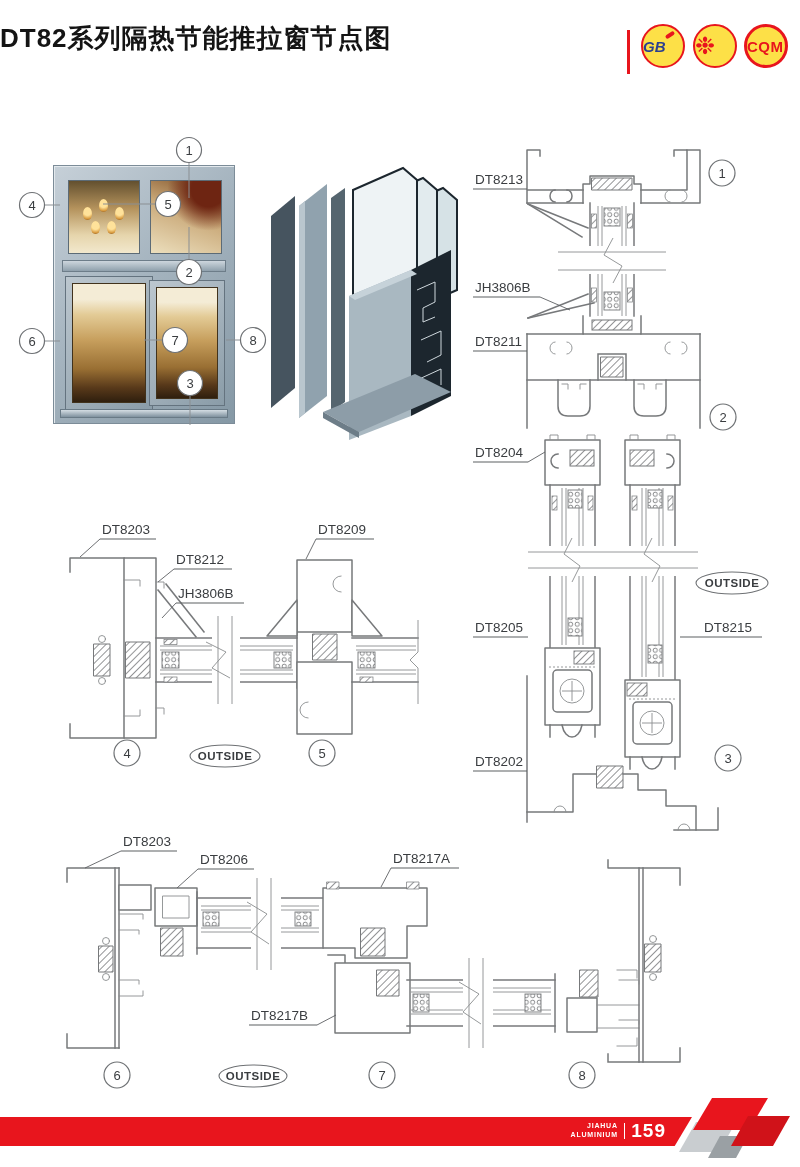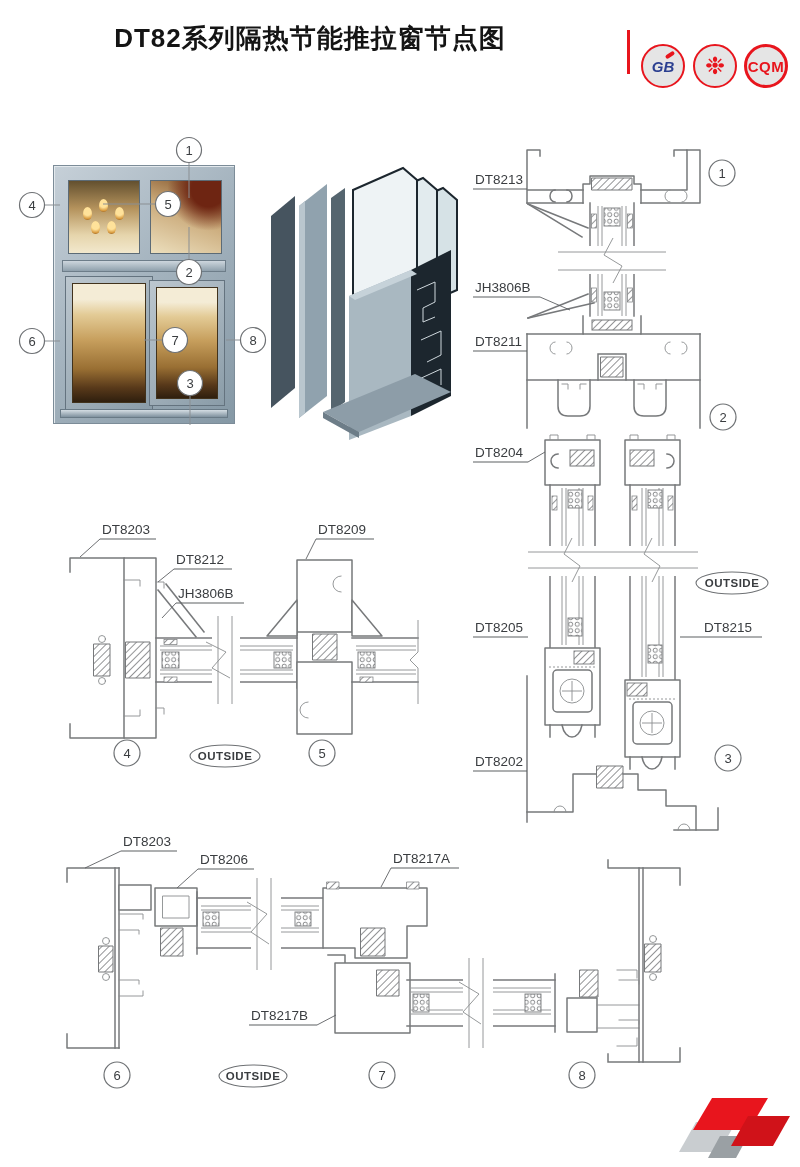--- a/index.html
+++ b/index.html
@@ -1,24 +1,24 @@
 <!DOCTYPE html>
 <html><head>
 <meta charset="utf-8">
 <style>
   html,body{margin:0;padding:0;background:#d8d8d8;}
   #page{position:relative;width:800px;height:1167px;background:#ffffff;overflow:hidden;
         font-family:"Liberation Sans",sans-serif;}
   
-  #header-text{position:absolute;top:24px;left:0;right:180px;text-align:center;}
+  #header-text{position:absolute;top:24px;left:0;right:180px;text-align:left;}
   #title-cn{font-size:26px;font-weight:bold;color:#141414;letter-spacing:1px;line-height:1.15;}
   #subtitle-en{font-size:10.5px;color:#1f1f1f;margin-top:3px;word-spacing:2.5px;}
   #header-divider{position:absolute;top:30px;left:627px;width:3px;height:44px;background:#e8151d;}
-  .logo{position:absolute;top:44px;width:44px;height:44px;border:2.5px solid #e8151d;border-radius:50%;
-        display:flex;align-items:center;justify-content:center;box-sizing:border-box;background:#e5e5e5;}
+  .logo{position:absolute;top:24px;width:44px;height:44px;border:2.5px solid #e8151d;border-radius:50%;
+        display:flex;align-items:center;box-sizing:border-box;background:#fde047;}
   #logo-gb{left:641px;color:#2b3f90;font-weight:bold;font-style:italic;font-size:15px;}
   #logo-gb::before{content:"";position:absolute;top:7px;right:8px;width:10px;height:4px;background:#e8151d;
         transform:rotate(-35deg);border-radius:2px;}
   #logo-seal{left:693px;color:#e8151d;font-size:24px;line-height:1;}
   #logo-cqm{left:744px;color:#e8151d;font-weight:bold;font-size:15px;letter-spacing:.5px;
         border-width:3px;}
   
   #window-photo{position:absolute;left:53px;top:165px;width:180px;height:257px;
         background:linear-gradient(135deg,#c6d0d8 0%,#a5b4bf 45%,#8598a5 100%);
         border:1px solid #7c8c98;box-shadow:inset 1px 1px 0 #e3e9ed;}
@@ -594,20 +594,30 @@
     <g class="cnum">
         <circle cx="327" cy="245" r="13"></circle>
         <text x="327" y="249.5">7</text>
       </g>
     <g class="cnum">
         <circle cx="527" cy="245" r="13"></circle>
         <text x="527" y="249.5">8</text>
       </g>
   </svg>
 
+  <div id="footer-bar">
+    <div id="footer-brand">
+      <div id="brand-lines">
+        <div>JIAHUA</div>
+        <div>ALUMINIUM</div>
+      </div>
+      <div id="brand-sep"></div>
+      <div id="page-num">159</div>
+    </div>
+  </div>
   <svg style="left:668px;top:1096px" width="128" height="64" viewBox="0 0 128 64">
     <polygon points="28,26 68,26 51,56 11,56" fill="#c9cdd0"></polygon>
     <polygon points="52,40 80,40 68,62 40,62" fill="#9aa0a4"></polygon>
     <polygon points="44,2 100,2 81,34 25,34" fill="#e8151d"></polygon>
     <polygon points="80,20 122,20 105,50 63,50" fill="#d01219"></polygon>
   </svg>
 
 </div>
 
 </body></html>

